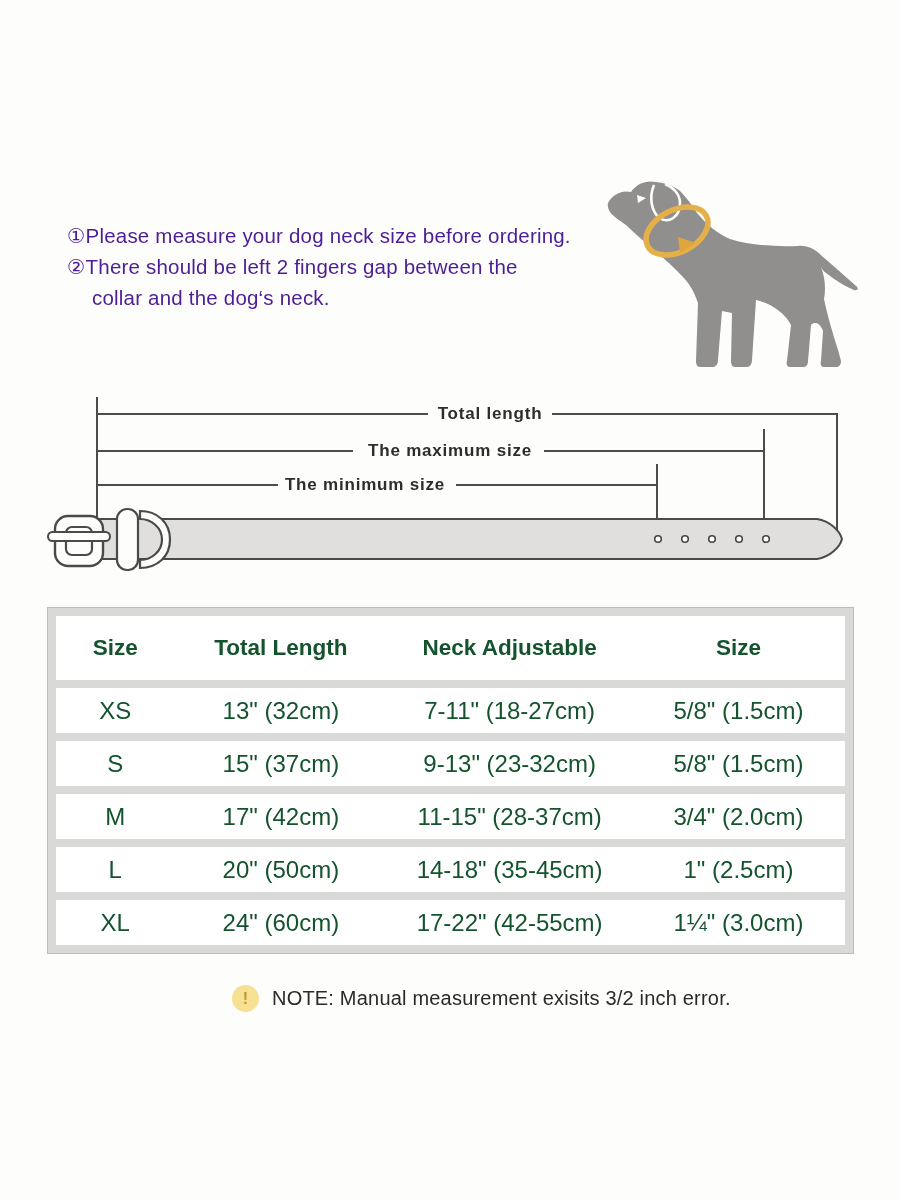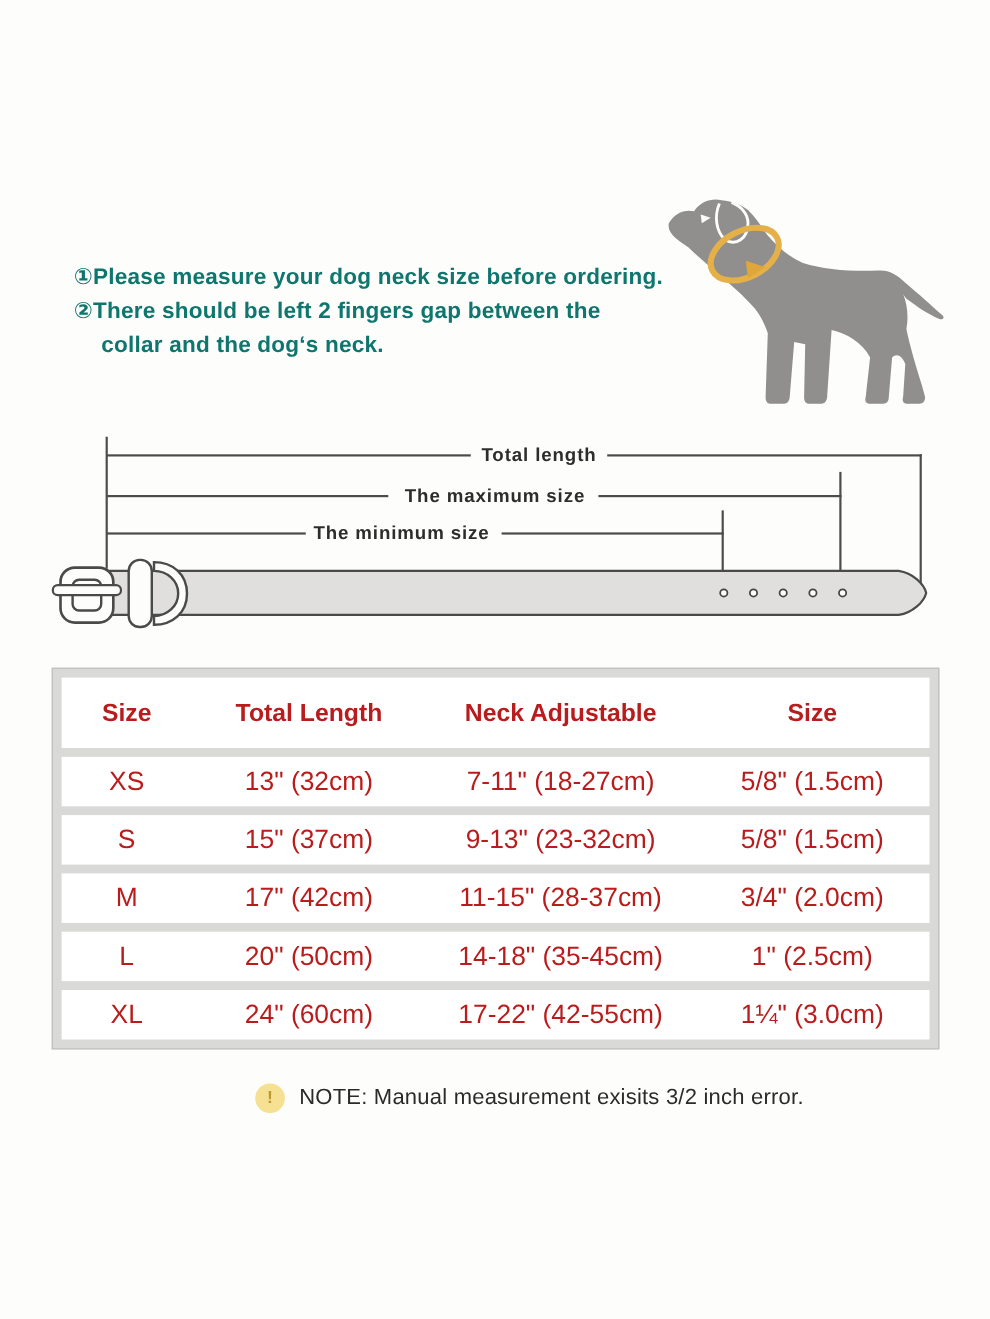--- a/index.html
+++ b/index.html
@@ -9,25 +9,24 @@
   }
   #canvas{
     position:relative;
     width:900px;height:1199px;
     background:#fdfdfc;
     overflow:hidden;
   }
 
   
   .instructions{
-    position:absolute;left:67px;top:236px;
+    position:absolute;left:67px;top:220px;
     font-size:20.5px;line-height:31px;
-    color:#0f766e;letter-spacing:0.2px;
+    color:#4c1d95;letter-spacing:0.2px;
     white-space:nowrap;
-    font-weight:bold;
   }
   .instructions .wrap-indent{padding-left:25px;}
 
   
   .dog-wrap{position:absolute;left:593px;top:173px;width:274px;height:209px;}
 
   
   .mline{position:absolute;height:2px;background:#4c4c4c;}
   .mvline{position:absolute;width:2px;background:#4c4c4c;}
   .mlabel{
@@ -46,21 +45,21 @@
     background:#d9d9d7;
     border:1px solid #bcbcba;
     padding:8px;
     display:flex;flex-direction:column;gap:8px;
   }
   .trow{
     background:#ffffff;
     display:grid;
     grid-template-columns:15% 27% 31% 27%;
     align-items:center;text-align:center;
-    color:#b91c1c;
+    color:#14532d;
   }
   .trow.header-row{height:64px;font-weight:bold;font-size:22.5px;}
   .trow.data-row{height:45px;font-size:24px;}
   .trow .cell{white-space:nowrap;}
 
   
   .note{
     position:absolute;left:232px;top:985px;
     display:flex;align-items:center;gap:13px;
   }

